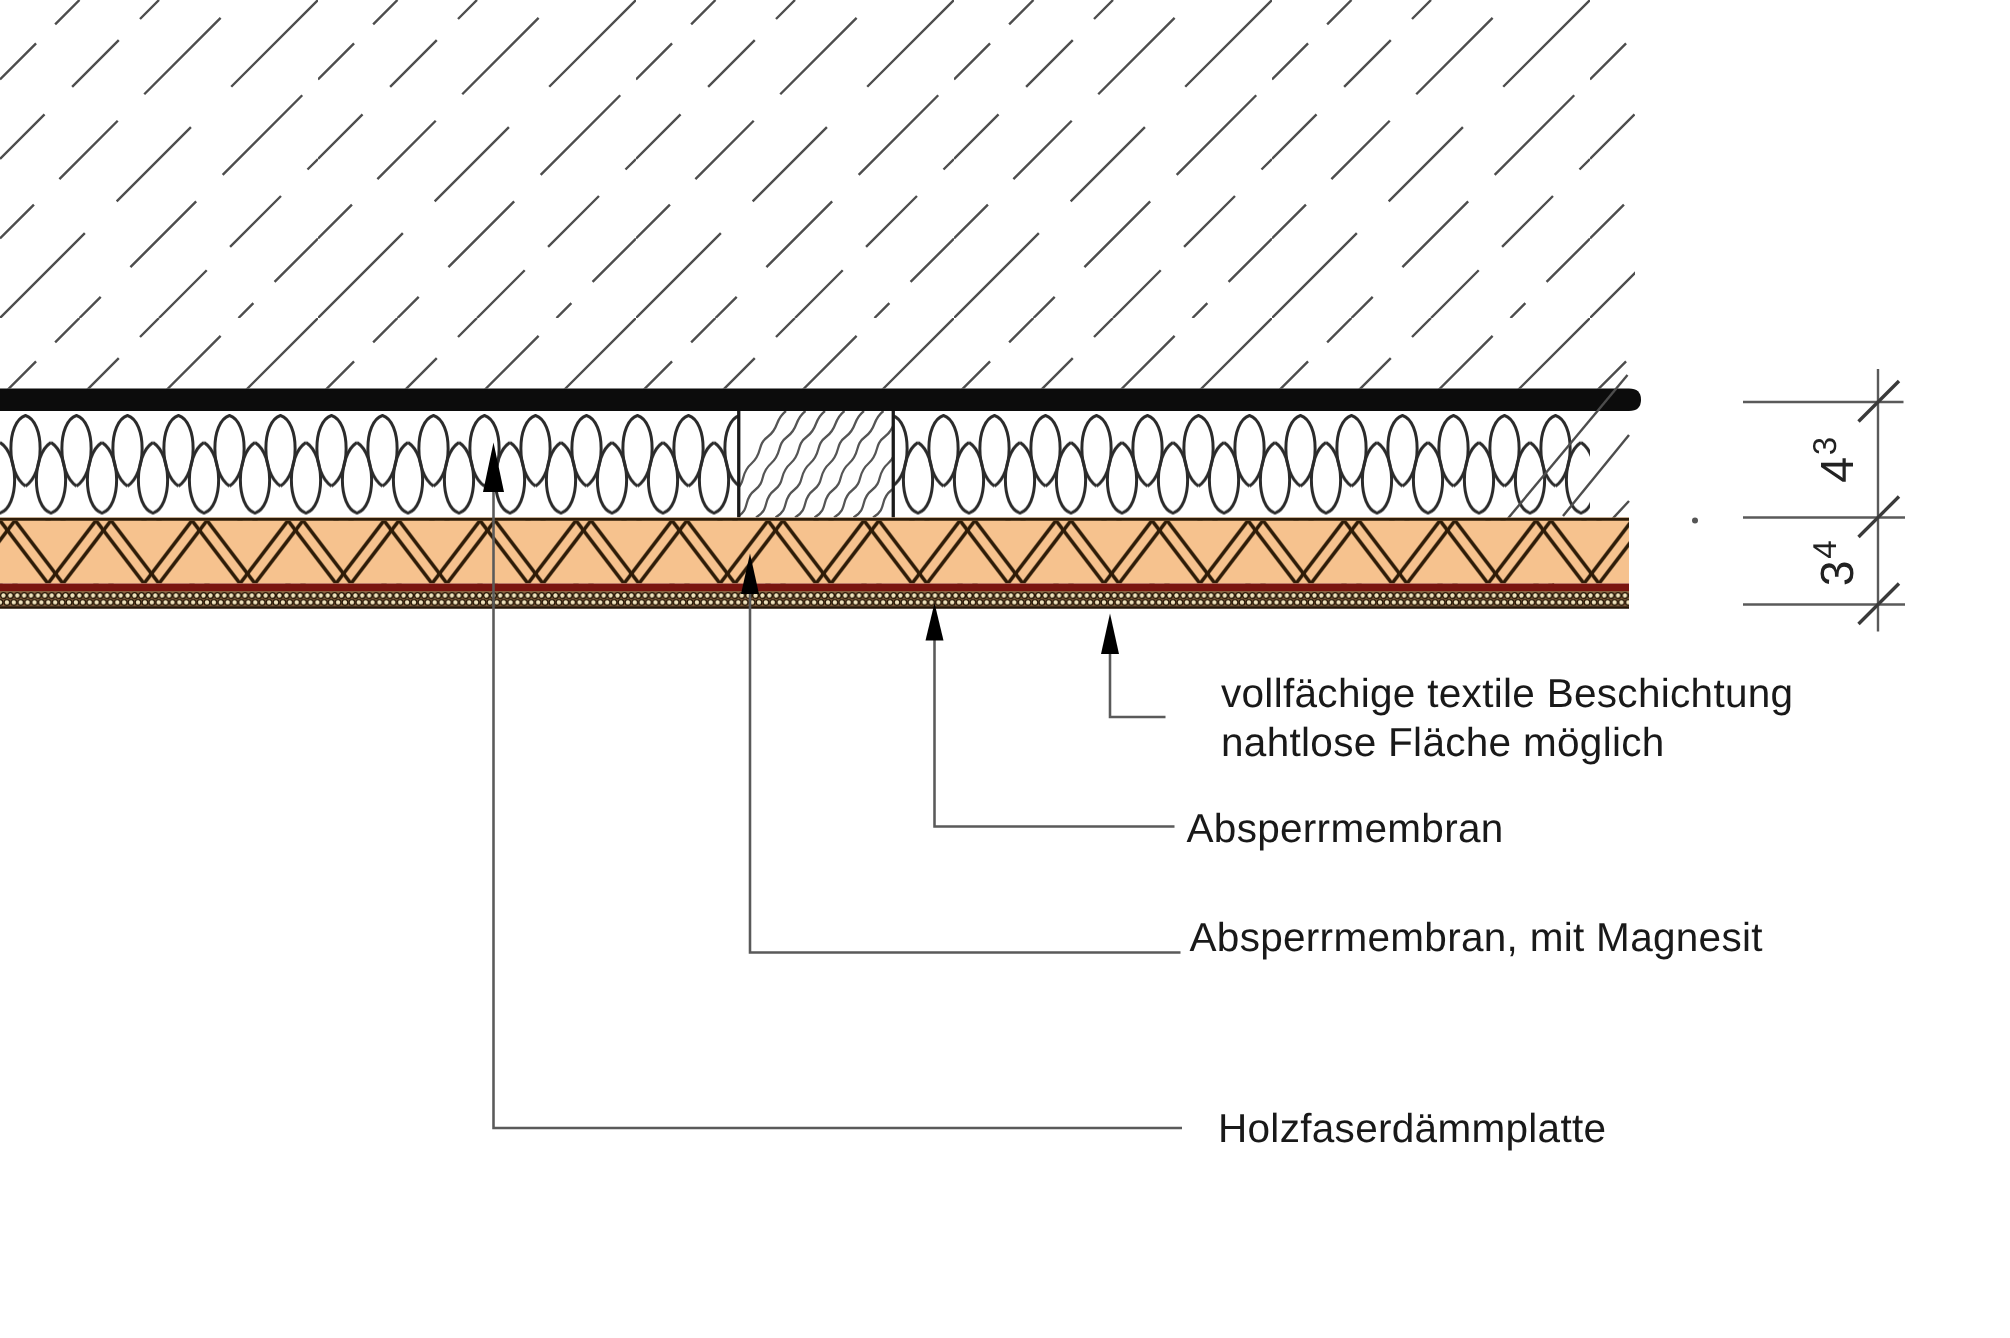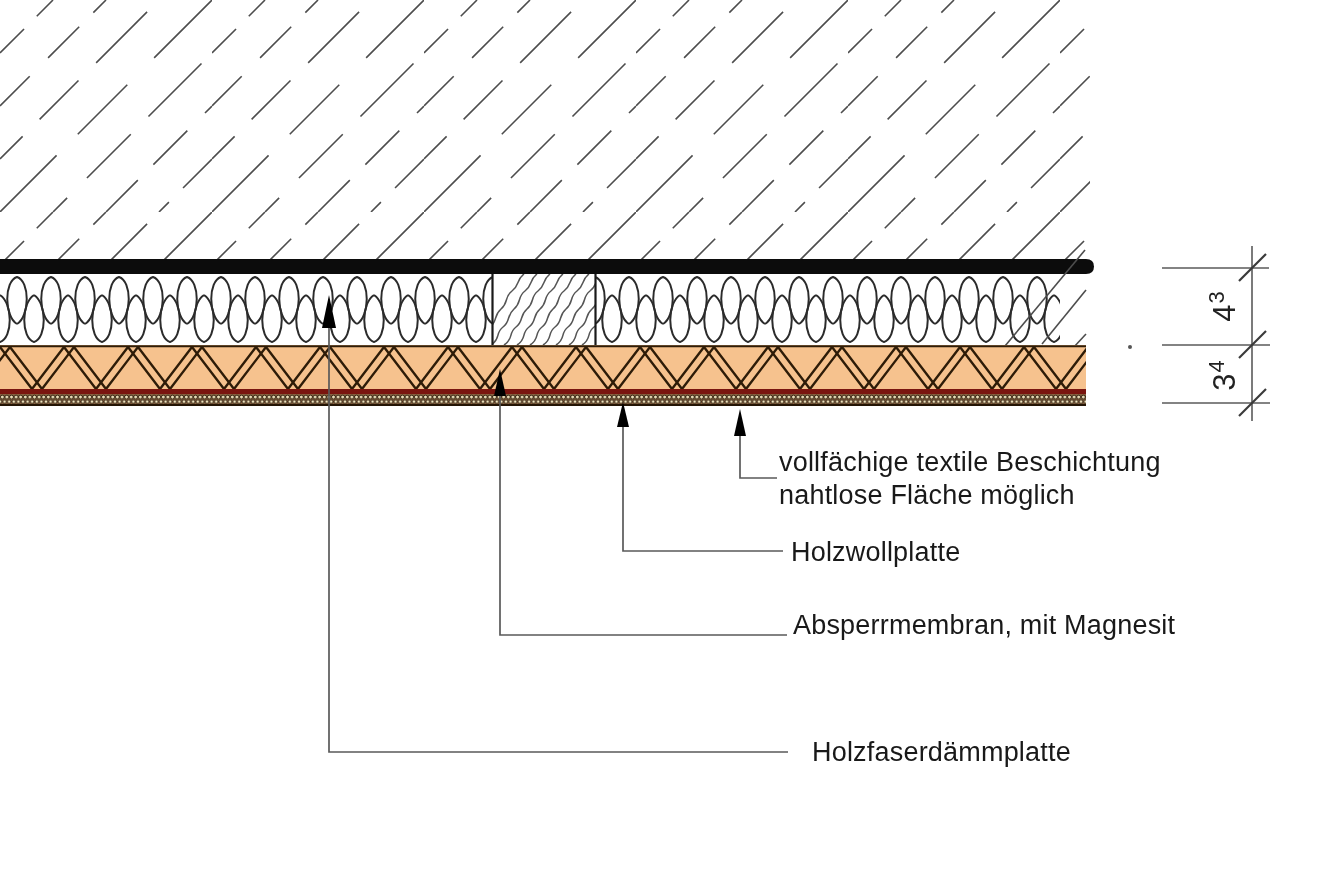--- a/index.html
+++ b/index.html
@@ -151,27 +151,27 @@
       </g>
       <g stroke="#3a3a3a" stroke-width="2.2">
         <line x1="1239" y1="281" x2="1266" y2="254"></line>
         <line x1="1239" y1="358" x2="1266" y2="331"></line>
         <line x1="1239" y1="416" x2="1266" y2="389"></line>
       </g>
       <circle cx="1130" cy="347" r="2" fill="#555555"></circle>
     </g>
   </svg>
 
-  <div class="lbl" style="left:779px;top:446px">
+  <div class="lbl" style="left:814px;top:446px">
     <div>vollfächige textile Beschichtung</div>
     <div>nahtlose Fläche möglich</div>
   </div>
 
   <div class="lbl" style="left:791px;top:536px">
-    <div>Holzwollplatte</div>
+    <div>Absperrmembran</div>
   </div>
 
   <div class="lbl" style="left:793px;top:609px">
     <div>Absperrmembran, mit Magnesit</div>
   </div>
 
   <div class="lbl" style="left:812px;top:736px">
     <div>Holzfaserdämmplatte</div>
   </div>
 

